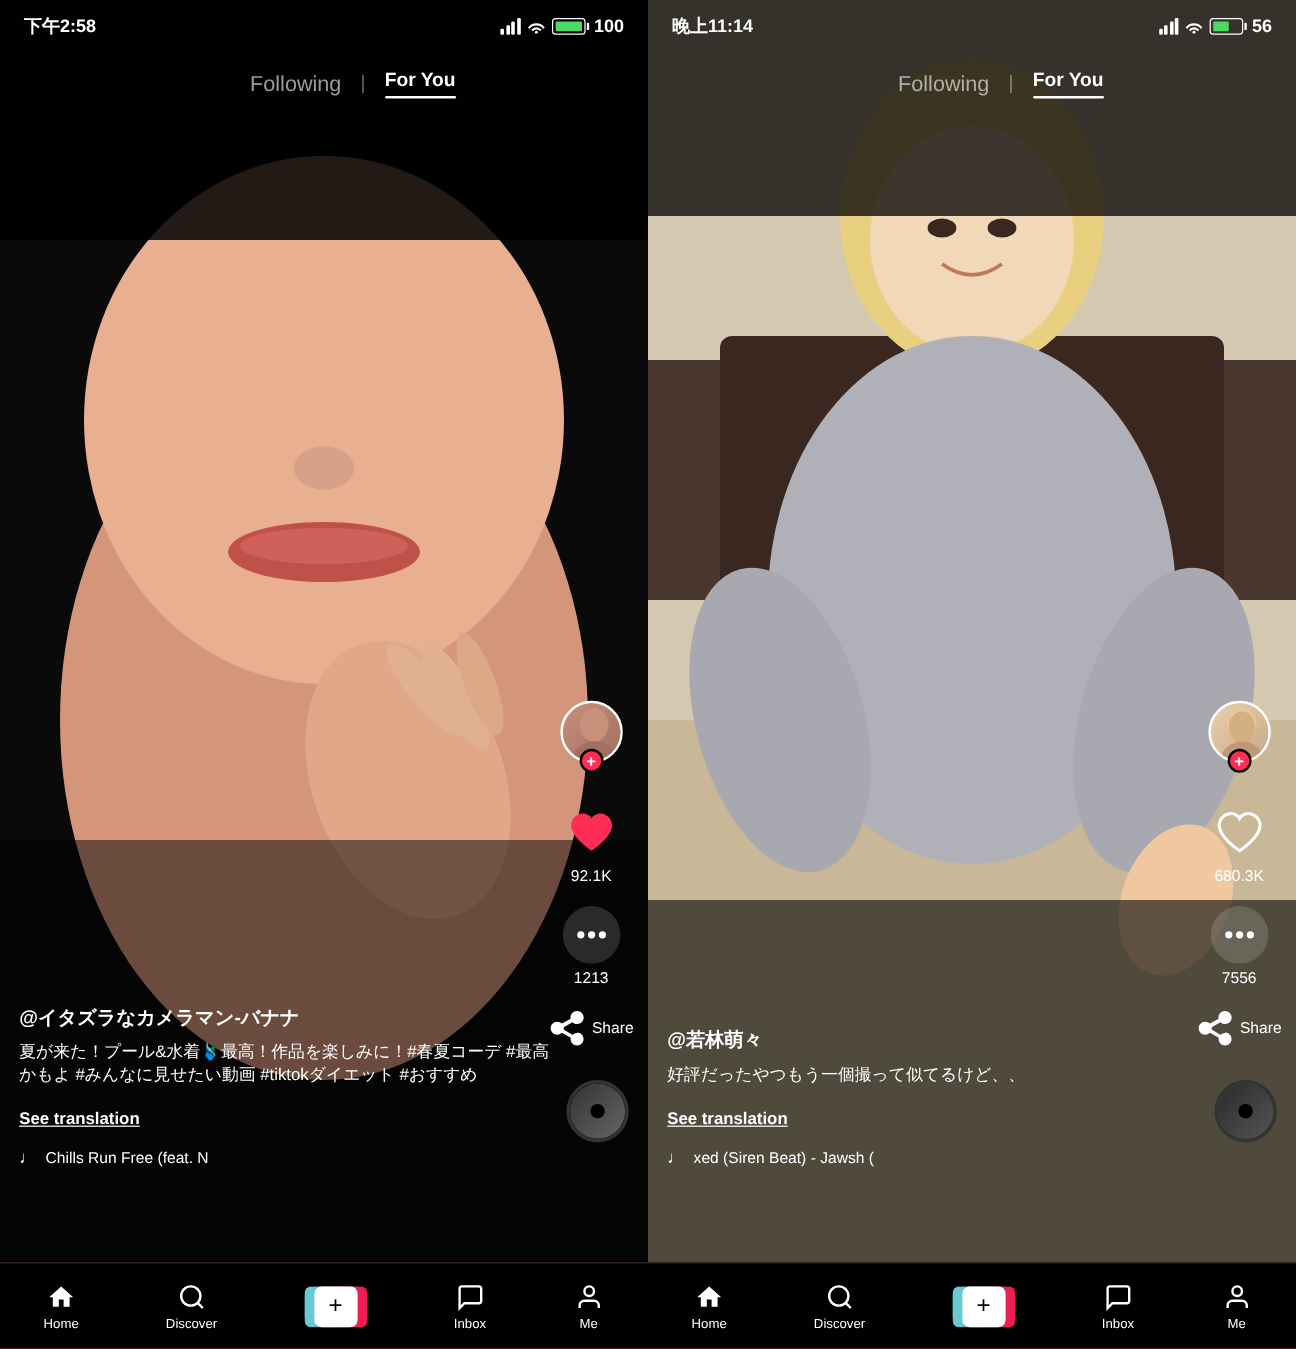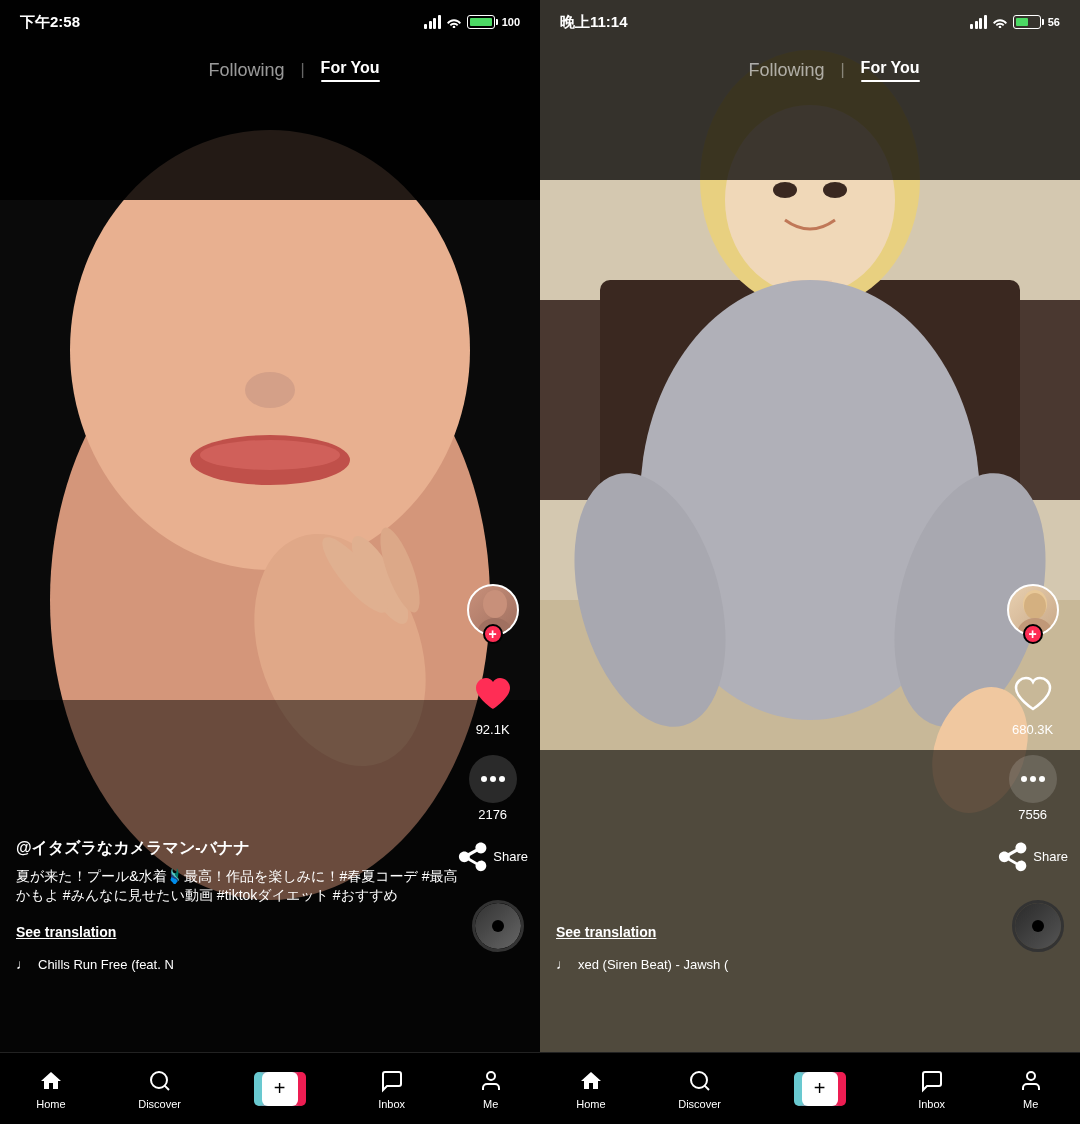--- a/index.html
+++ b/index.html
@@ -64,21 +64,21 @@
       width: 2px;
       height: 6px;
       background: #fff;
       border-radius: 0 1px 1px 0;
       position: absolute;
       right: -4px;
       top: 50%;
       transform: translateY(-50%);
     }
     .battery-text {
-      font-size: 11px;
+      font-size: 15px;
       margin-left: 2px;
     }
 
     
     .nav-tabs {
       position: absolute;
       top: 44px; left: 0; right: 0;
       height: 52px;
       display: flex;
       align-items: center;
@@ -493,21 +493,21 @@
       </div>
 
       <div class="action-item">
         <div class="action-icon-wrap">
           <div class="dots-icon">
             <div class="dot"></div>
             <div class="dot"></div>
             <div class="dot"></div>
           </div>
         </div>
-        <span class="action-count">2176</span>
+        <span class="action-count">1213</span>
       </div>
 
       <div class="share-wrap">
         <svg class="share-icon-svg" viewBox="0 0 32 32" fill="white">
           <path d="M24 20.8c-1.5 0-2.8.6-3.8 1.6L12.7 18c.1-.3.2-.6.2-1s-.1-.7-.2-1l7.4-4.2c1 1 2.4 1.6 3.9 1.6 3 0 5.4-2.4 5.4-5.4S26.8 2.6 23.8 2.6 18.4 5 18.4 8c0 .4.1.7.2 1L11.2 13c-1-1-2.4-1.6-3.9-1.6-3 0-5.4 2.4-5.4 5.4s2.4 5.4 5.4 5.4c1.5 0 2.9-.6 3.9-1.6l7.5 4.2c-.1.3-.2.6-.2 1 0 3 2.4 5.4 5.4 5.4s5.4-2.4 5.4-5.4-2.3-5.4-5.3-5.4z"></path>
         </svg>
         <span class="action-count">Share</span>
       </div>
     </div>
 
@@ -669,20 +669,22 @@
 
       <div class="share-wrap">
         <svg class="share-icon-svg" viewBox="0 0 32 32" fill="white">
           <path d="M24 20.8c-1.5 0-2.8.6-3.8 1.6L12.7 18c.1-.3.2-.6.2-1s-.1-.7-.2-1l7.4-4.2c1 1 2.4 1.6 3.9 1.6 3 0 5.4-2.4 5.4-5.4S26.8 2.6 23.8 2.6 18.4 5 18.4 8c0 .4.1.7.2 1L11.2 13c-1-1-2.4-1.6-3.9-1.6-3 0-5.4 2.4-5.4 5.4s2.4 5.4 5.4 5.4c1.5 0 2.9-.6 3.9-1.6l7.5 4.2c-.1.3-.2.6-.2 1 0 3 2.4 5.4 5.4 5.4s5.4-2.4 5.4-5.4-2.3-5.4-5.3-5.4z"></path>
         </svg>
         <span class="action-count">Share</span>
       </div>
     </div>
 
     <div class="bottom-info">
+      <div class="username">@若林萌々</div>
+      <div class="caption">好評だったやつもう一個撮って似てるけど、、</div>
       <div class="see-translation">See translation</div>
       <div class="music-row">
         <span class="music-note">♩</span>
         <span>xed (Siren Beat) - Jawsh (</span>
       </div>
     </div>
 
     <div class="spinning-record">
       <div class="record-bg" style="background: linear-gradient(135deg, #2a2a2a, #555);">
         <div class="record-center"></div>

